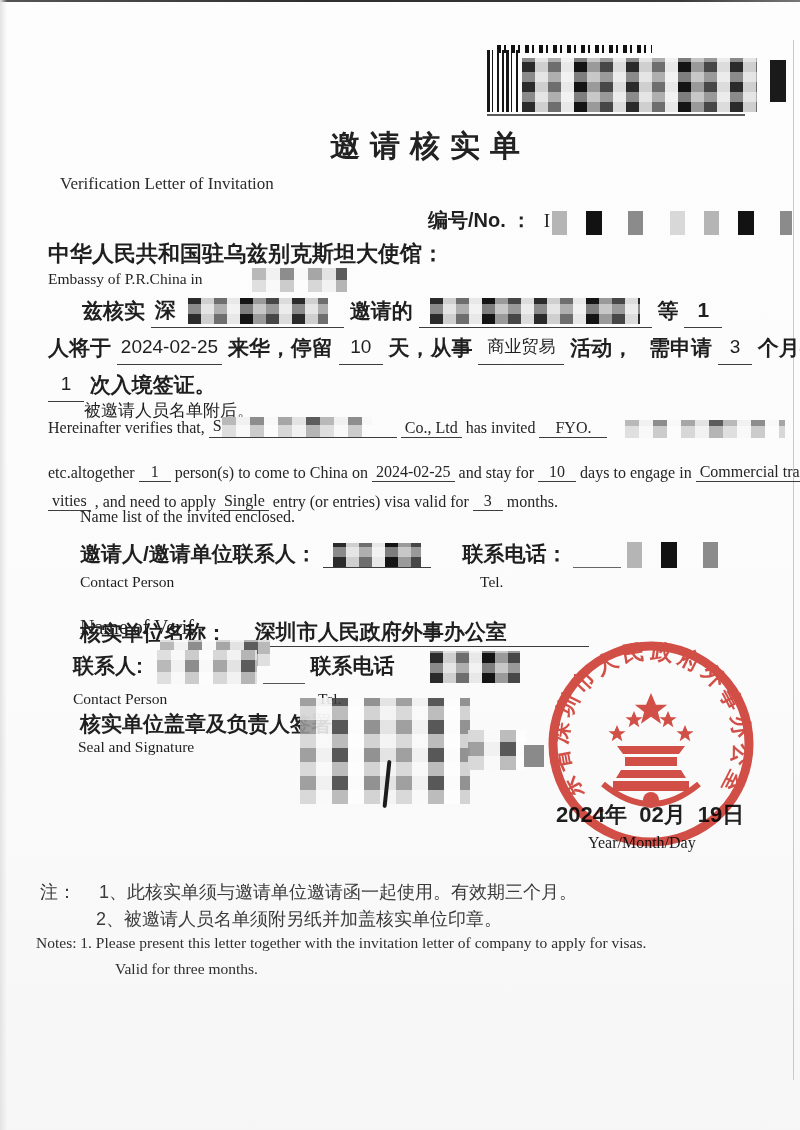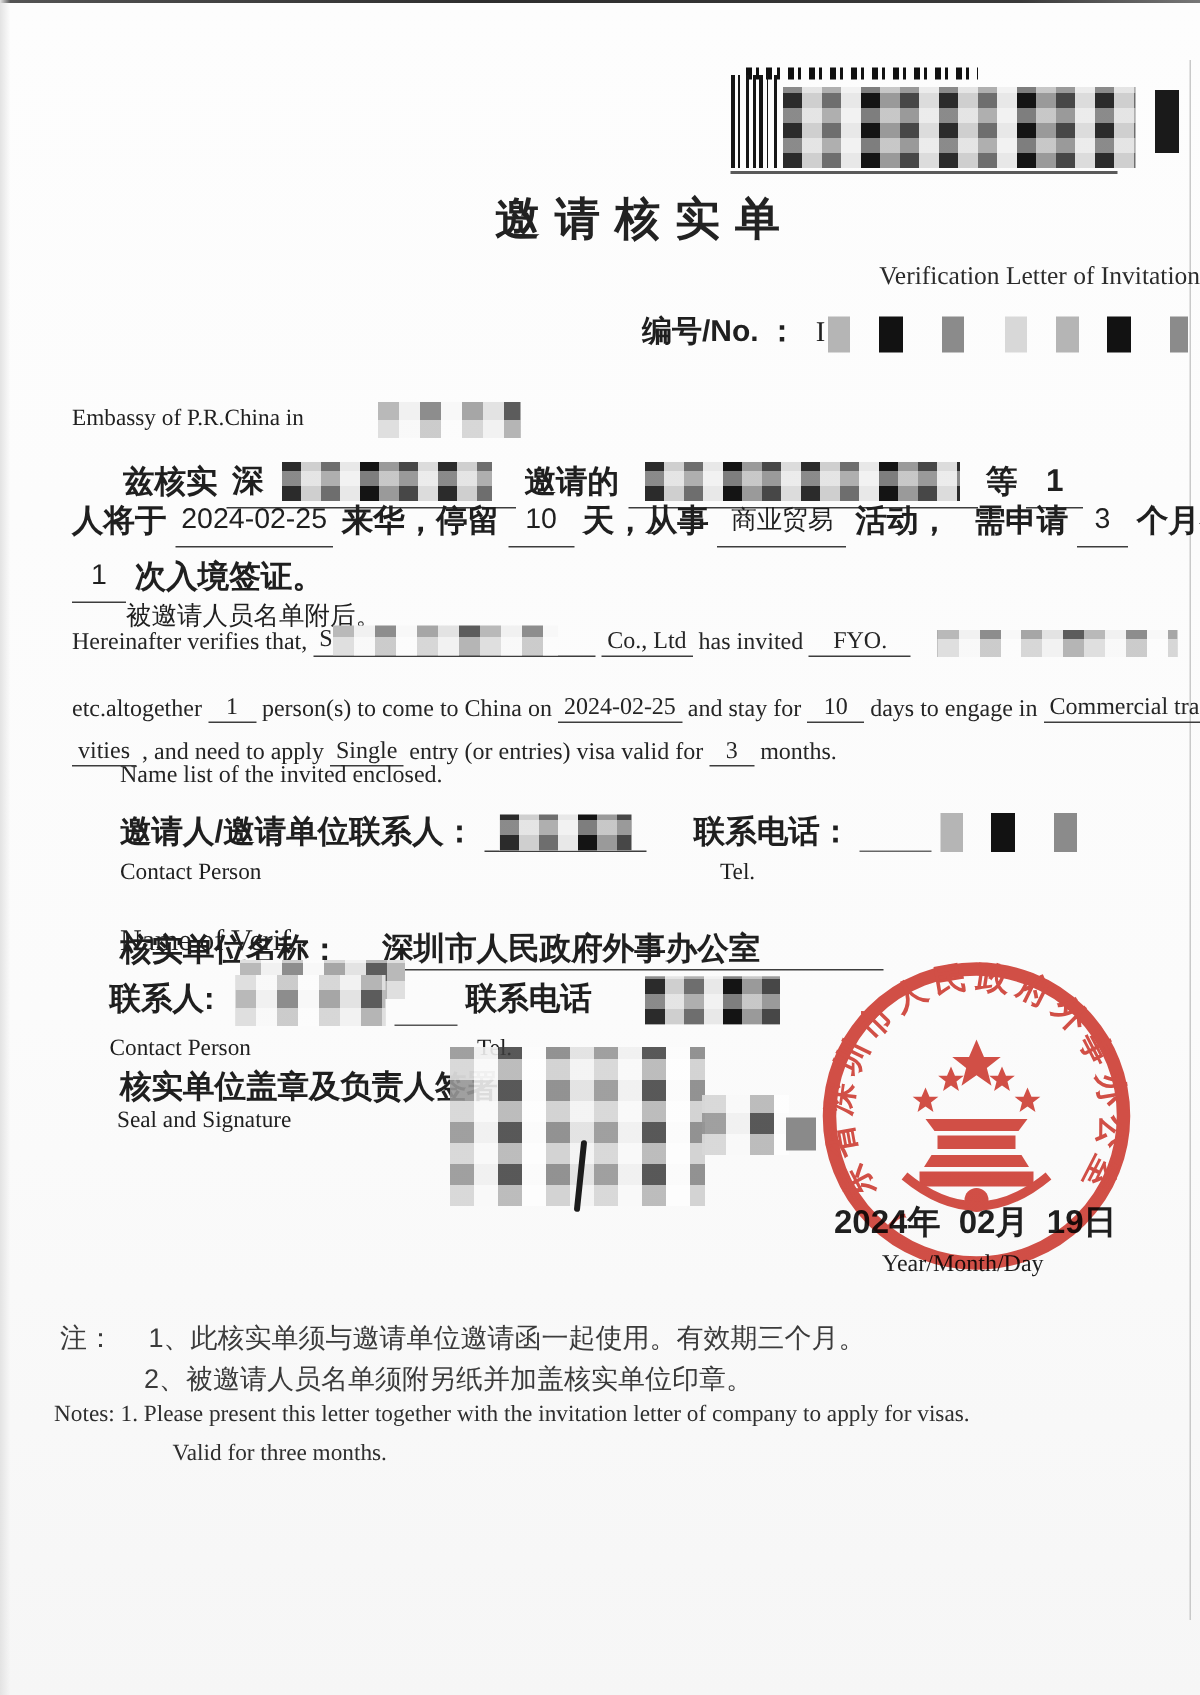--- a/index.html
+++ b/index.html
@@ -54,31 +54,32 @@
   <div class="edge-left"></div>
   <div class="edge-right"></div>
 
   <div class="abs dashrow" style="left:497px;top:45px;width:155px;height:8px;"></div>
   <div class="abs barcode" style="left:487px;top:50px;width:32px;height:62px;"></div>
   <div class="abs mx mx-dark" style="left:522px;top:58px;width:235px;height:54px;"></div>
   <div class="abs mx-dark" style="left:770px;top:60px;width:16px;height:42px;background:#1a1a1a;"></div>
   <div class="abs hline" style="left:487px;top:114px;width:258px;"></div>
 
   <div class="abs cn t-title" style="left:60px;top:126px;width:740px;text-align:center;">邀请核实单</div>
-  <div class="abs en t-sub" style="left:60px;top:174px;width:740px;text-align:right;">Verification Letter of Invitation</div>
+  <div class="abs en t-sub" style="left:60px;top:174px;width:740px;text-align:left;">Verification Letter of Invitation</div>
 
   <div class="abs" style="left:428px;top:207px;white-space:nowrap;">
     <span class="cn" style="font-size:20px;font-weight:600;">编号/No. ：</span>
     <span class="en" style="font-size:19px;margin-left:8px;">I</span><span class="mx mx-sparse" style="width:240px;height:24px;margin-left:2px;"></span>
   </div>
 
+  <div class="abs cn t-addr" style="left:48px;top:239px;">中华人民共和国驻乌兹别克斯坦大使馆：</div>
   <div class="abs en" style="left:48px;top:270px;font-size:15.5px;">Embassy of P.R.China in</div>
   <div class="abs mx mx-soft" style="left:252px;top:268px;width:95px;height:24px;"></div>
 
-  <div class="abs cn t-body" style="left:82px;top:293px;margin-top:11px;">
+  <div class="abs cn t-body" style="left:82px;top:293px;">
     <span>兹核实</span>
     <span class="uf" style="width:185px;"><span style="float:left;">深</span><span class="mx mx-dark" style="width:140px;height:26px;"></span></span>
     <span>邀请的</span>
     <span class="uf" style="width:225px;"><span class="mx mx-dark" style="width:210px;height:26px;"></span></span>
     <span>等</span>
     <span class="uf" style="width:30px;">1</span>
   </div>
 
   <div class="abs cn t-body" style="left:48px;top:330px;">
     <span>人将于</span>

